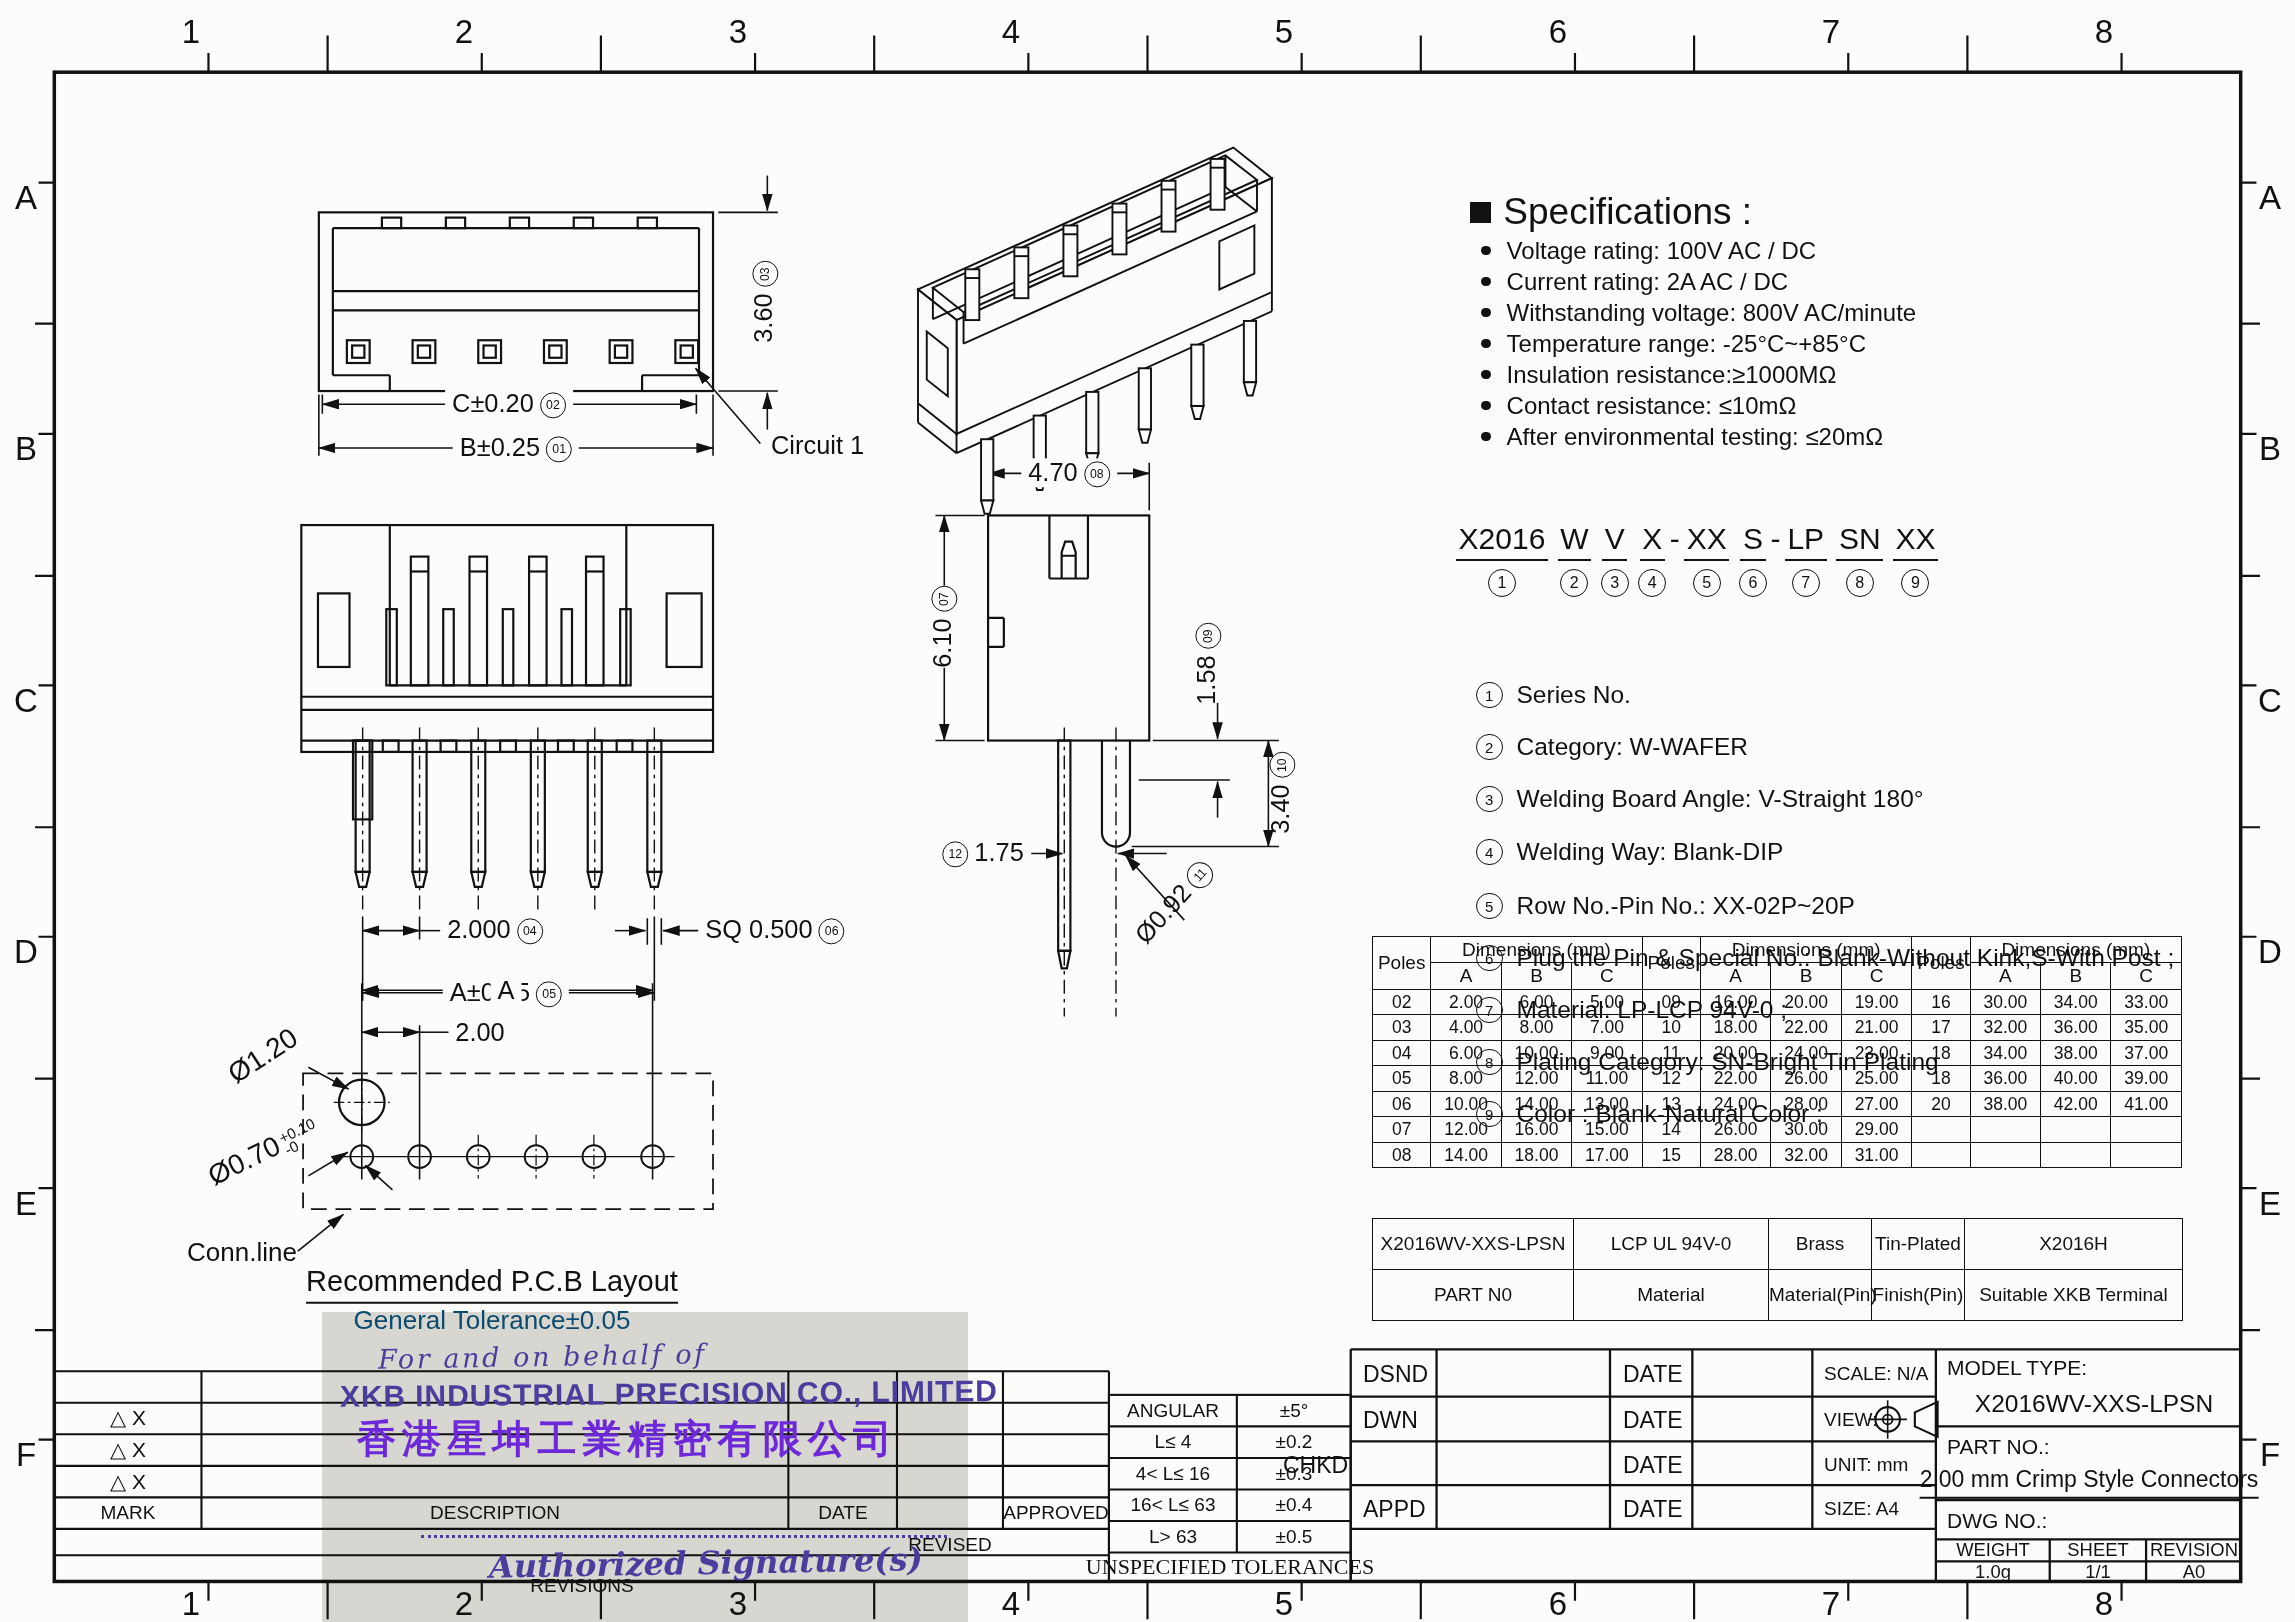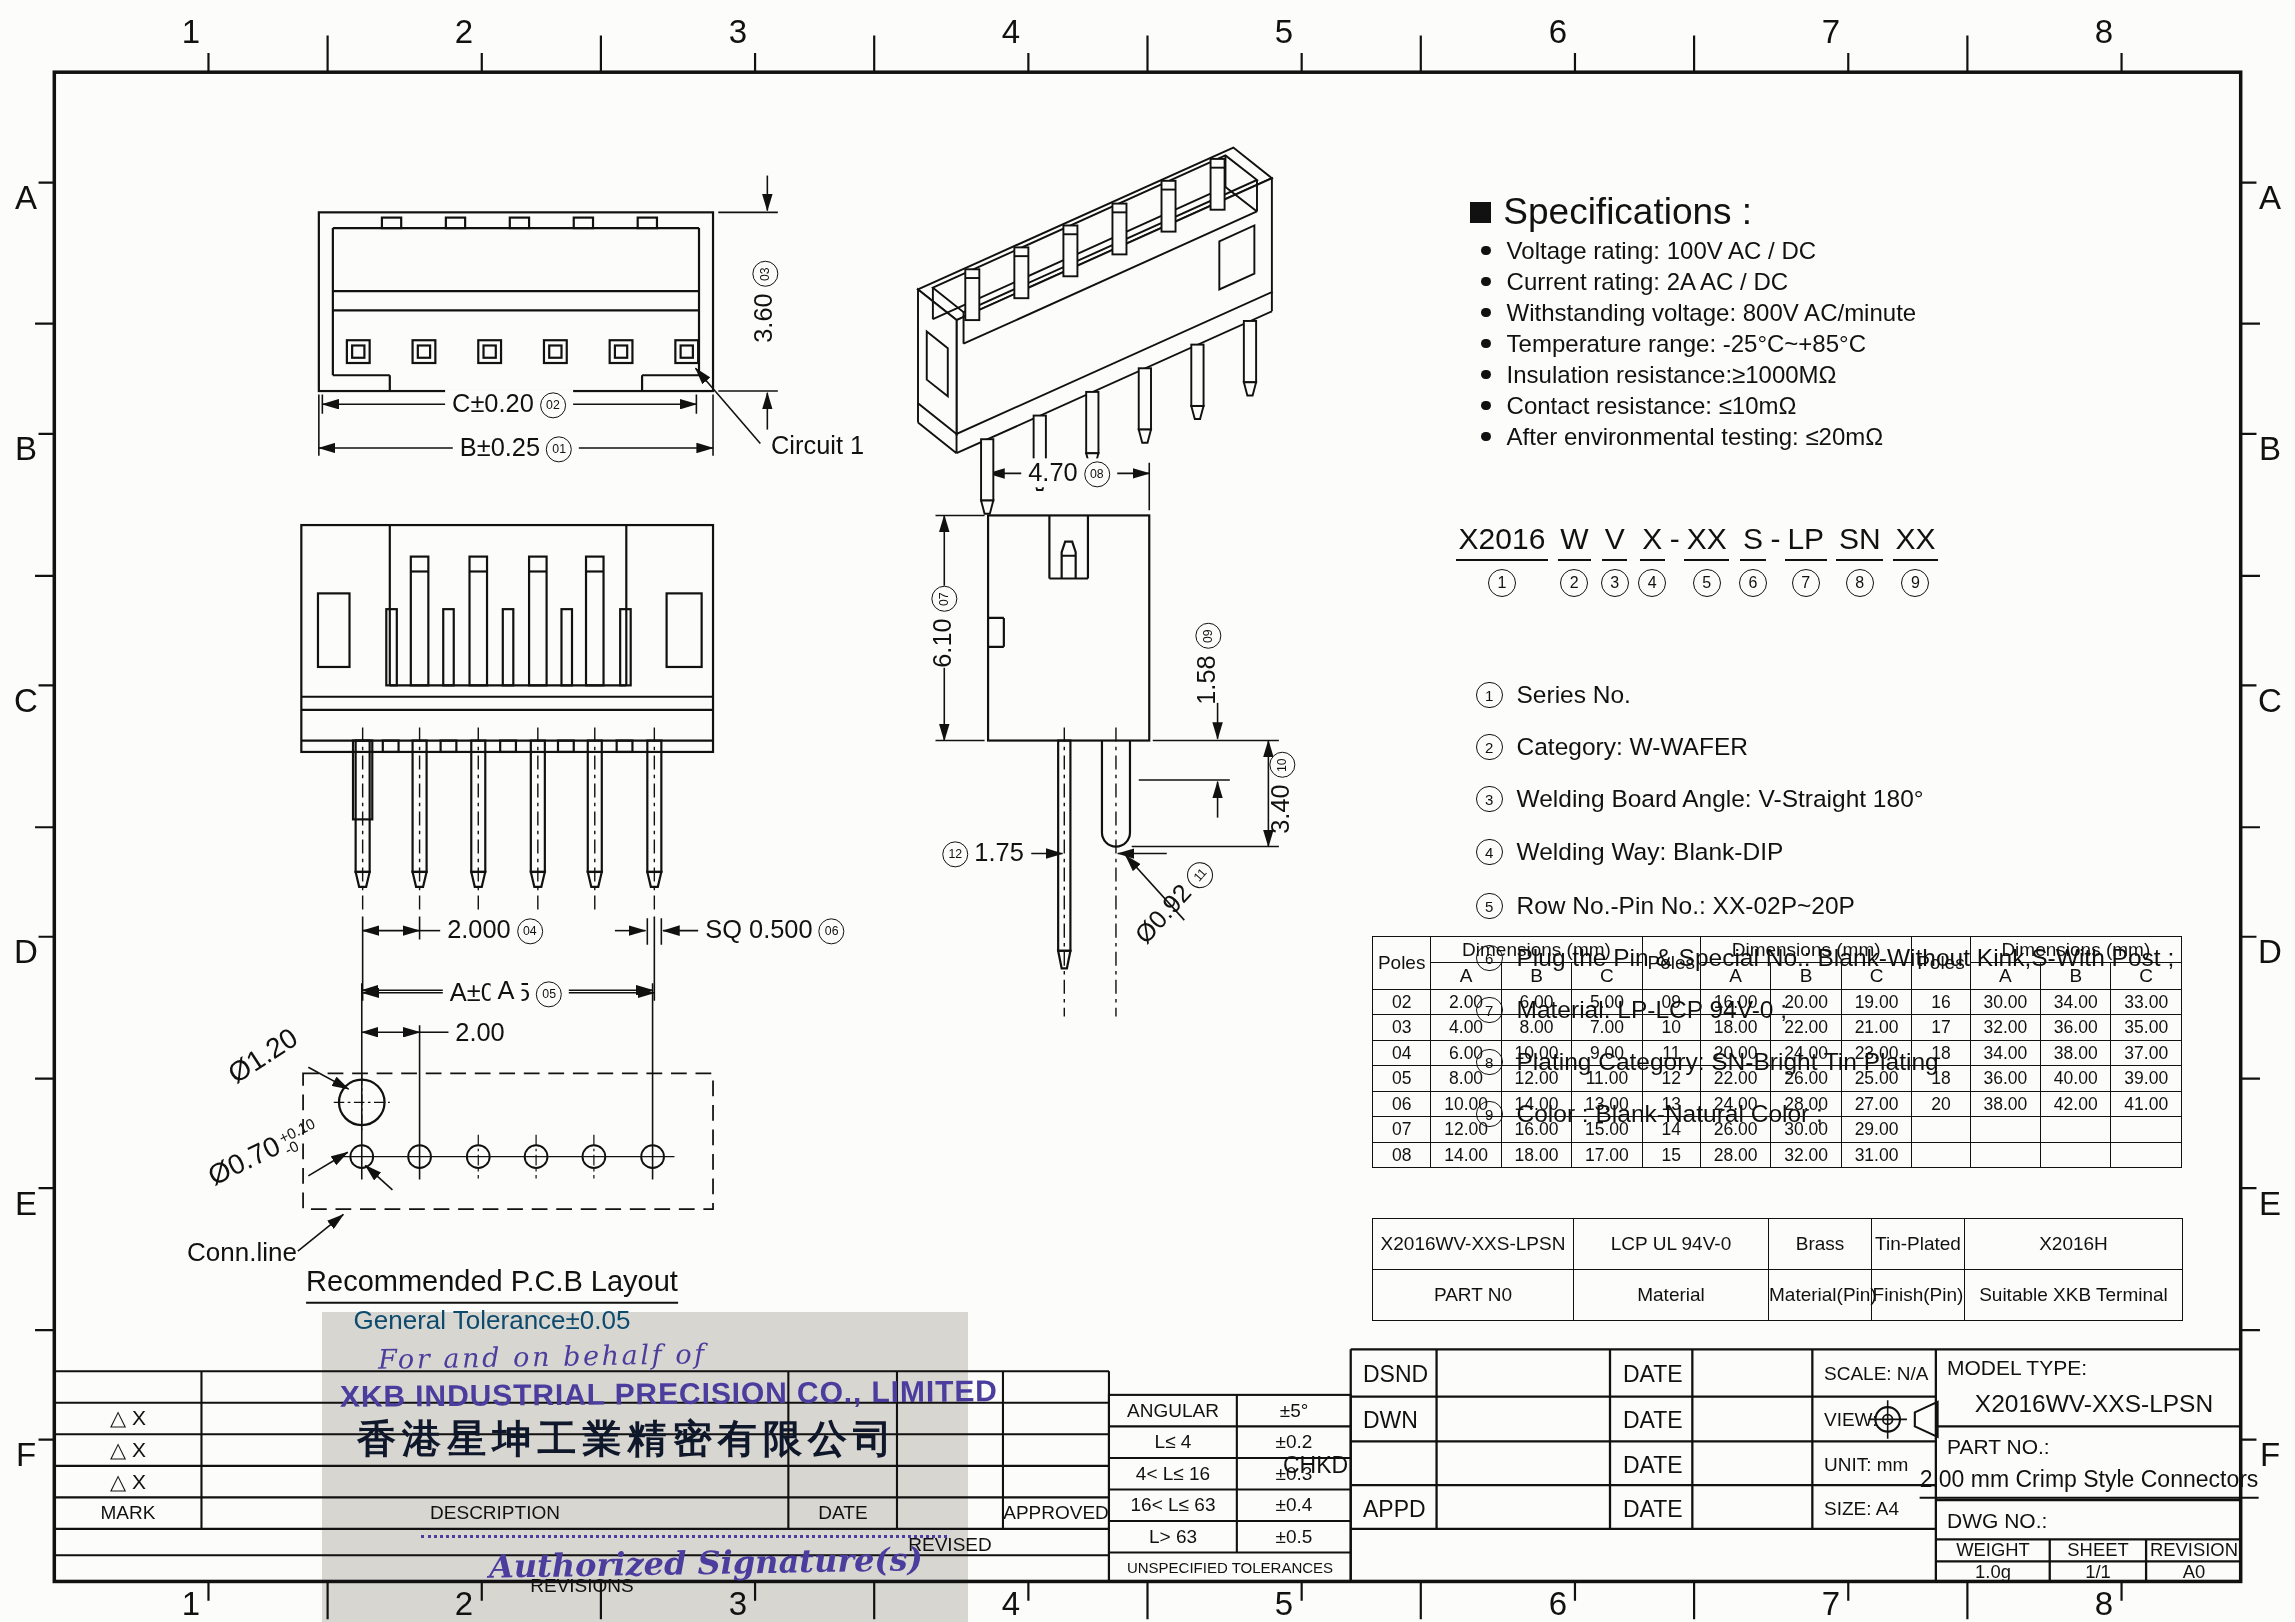--- a/index.html
+++ b/index.html
@@ -634,21 +634,21 @@
       <div style="position: absolute; left: 1294px; top: 1411px; transform: translate(-50%, -50%); font-size: 19px;">±5°</div>
       <div style="position: absolute; left: 1173px; top: 1442px; transform: translate(-50%, -50%); font-size: 19px;">L≤ 4</div>
       <div style="position: absolute; left: 1294px; top: 1442px; transform: translate(-50%, -50%); font-size: 19px;">±0.2</div>
       <div style="position: absolute; left: 1173px; top: 1474px; transform: translate(-50%, -50%); font-size: 19px;">4&lt; L≤ 16</div>
       <div style="position: absolute; left: 1294px; top: 1474px; transform: translate(-50%, -50%); font-size: 19px;">±0.3</div>
       <div style="position: absolute; left: 1173px; top: 1505px; transform: translate(-50%, -50%); font-size: 19px;">16&lt; L≤ 63</div>
       <div style="position: absolute; left: 1294px; top: 1505px; transform: translate(-50%, -50%); font-size: 19px;">±0.4</div>
       <div style="position: absolute; left: 1173px; top: 1537px; transform: translate(-50%, -50%); font-size: 19px;">L&gt; 63</div>
       <div style="position: absolute; left: 1294px; top: 1537px; transform: translate(-50%, -50%); font-size: 19px;">±0.5</div>
     </div>
-  <div class="t tolrow" style="left:1230px;top:1567px;font-size:15px;"><span>UNSPECIFIED  TOLERANCES</span></div>
+  <div class="t tolrow" style="left:1230px;top:1567px;font-size:22px;font-family:Liberation Serif, serif;"><span>UNSPECIFIED  TOLERANCES</span></div>
 
   <div class="t tb" style="left:1363px;top:1361px;"><span>DSND</span></div>
   <div class="t tb" style="left:1623px;top:1361px;"><span>DATE</span></div>
   <div class="t tb" style="left:1363px;top:1407px;"><span>DWN</span></div>
   <div class="t tb" style="left:1623px;top:1407px;"><span>DATE</span></div>
   <div class="t tb" style="left:1283px;top:1452px;"><span>CHKD</span></div>
   <div class="t tb" style="left:1623px;top:1452px;"><span>DATE</span></div>
   <div class="t tb" style="left:1363px;top:1496px;"><span>APPD</span></div>
   <div class="t tb" style="left:1623px;top:1496px;"><span>DATE</span></div>
   <div class="t tbs" style="left:1824px;top:1363px;"><span>SCALE: N/A</span></div>
@@ -662,18 +662,18 @@
   <div class="t tbs" style="left:1947px;top:1509px;font-size:21px;"><span>DWG NO.:</span></div>
   <div class="t ctr" style="left:1993px;top:1550px;font-size:18.4px;"><span>WEIGHT</span></div>
   <div class="t ctr" style="left:2098px;top:1550px;font-size:18.4px;"><span>SHEET</span></div>
   <div class="t ctr" style="left:2194px;top:1550px;font-size:18.4px;"><span>REVISION</span></div>
   <div class="t ctr" style="left:1993px;top:1572px;font-size:18.4px;"><span>1.0g</span></div>
   <div class="t ctr" style="left:2098px;top:1572px;font-size:18.4px;"><span>1/1</span></div>
   <div class="t ctr" style="left:2194px;top:1572px;font-size:18.4px;"><span>A0</span></div>
 
   <div class="t stamp" style="left:378px;top:1341px;font-family:'DejaVu Serif',serif;font-style:italic;font-size:27px;letter-spacing:2.6px;transform:rotate(-1deg);"><span>For and on behalf of</span></div>
   <div class="t stamp" style="left:340px;top:1377px;font-weight:bold;font-size:30px;letter-spacing:0.9px;transform:rotate(-0.5deg);"><span>XKB INDUSTRIAL PRECISION CO., LIMITED</span></div>
-  <div class="t stamp" style="left:357px;top:1412px;font-weight:bold;font-size:39px;letter-spacing:6.1px;color:#0f172a;"><span>香港星坤工業精密有限公司</span></div>
+  <div class="t stamp" style="left:357px;top:1412px;font-weight:bold;font-size:39px;letter-spacing:6.1px;color:#6d28d9;"><span>香港星坤工業精密有限公司</span></div>
   <div style="position:absolute;left:421px;top:1535px;width:526px;border-top:3.5px dotted #4a3d9e;"></div>
   <div class="t stamp" style="left:489px;top:1544px;font-family:'DejaVu Serif',serif;font-style:italic;font-weight:bold;font-size:32px;transform:rotate(-1deg);"><span>Authorized Signature(s)</span></div>
 
 </div>
 
 
 </body></html>

